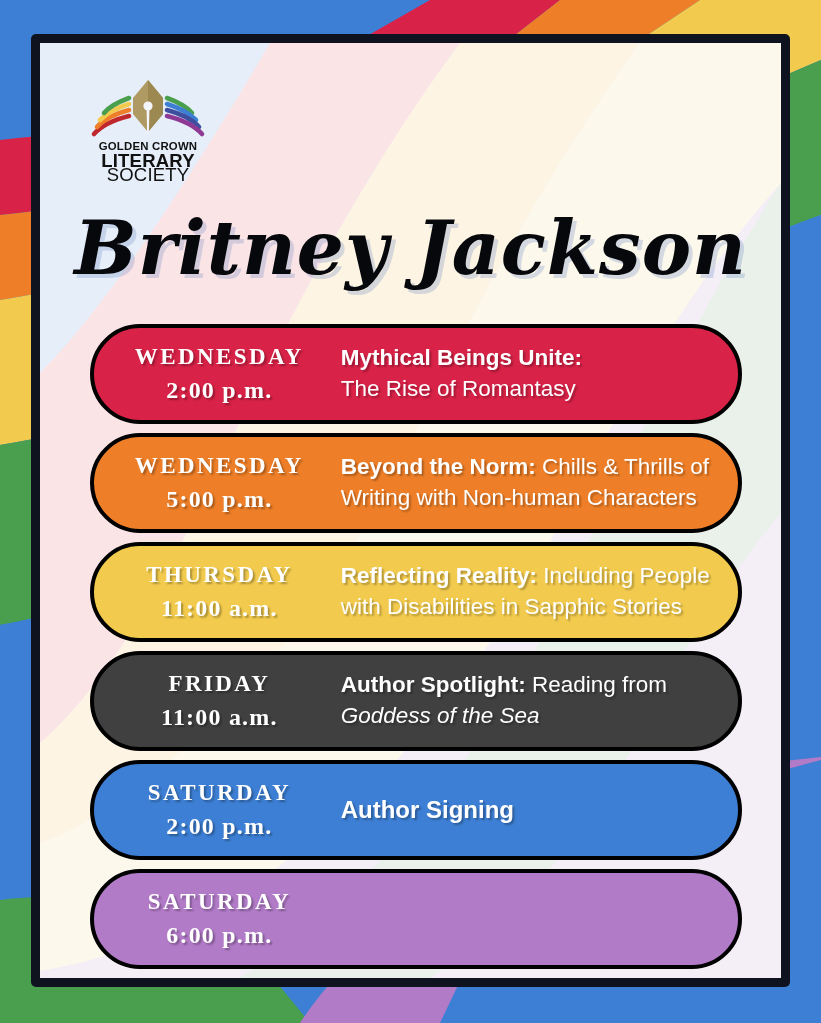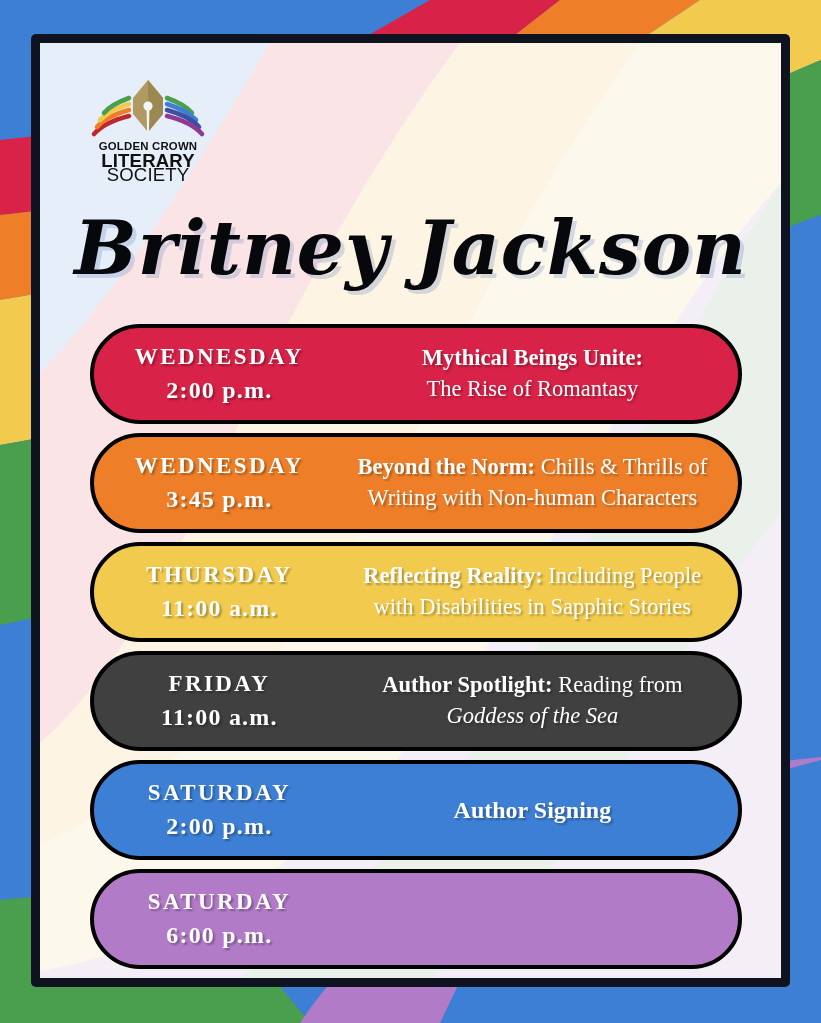--- a/index.html
+++ b/index.html
@@ -170,25 +170,25 @@
   .event-time {
     font-family: "Liberation Serif", serif;
     font-weight: bold;
     font-size: 24px;
     letter-spacing: 1.2px;
     line-height: 1.45;
     text-shadow: 2px 2px 2px rgba(0,0,0,0.30);
   }
   .event-title {
     flex: 1 1 auto;
-    text-align: center;
+    text-align: left;
     color: #FFFFFF;
     padding: 0 14px 0 2px;
     box-sizing: border-box;
-    font-family: Liberation Serif, serif;
+    font-family: Liberation Sans, sans-serif;
     font-size: 22.5px;
     line-height: 1.36;
     text-shadow: 2px 2px 2px rgba(0,0,0,0.28);
   }
   .event-title b { font-weight: bold; }
   .event-title i { font-style: italic; }
   .event-title.solo {
     font-weight: bold;
     font-size: 24px;
   }
@@ -275,21 +275,21 @@
             </div>
             <div class="event-title">
               <b>Mythical Beings Unite:</b><br>
               <span>The Rise of Romantasy</span>
             </div>
           </div>
 
           <div class="event-row" style="background:#EE7F28">
             <div class="event-when">
               <div class="event-day">WEDNESDAY</div>
-              <div class="event-time">3:45 p.m.</div>
+              <div class="event-time">5:00 p.m.</div>
             </div>
             <div class="event-title">
               <b>Beyond the Norm:</b>
               <span>Chills &amp; Thrills of Writing with Non-human Characters</span>
             </div>
           </div>
 
           <div class="event-row" style="background:#F2CB4E">
             <div class="event-when">
               <div class="event-day">THURSDAY</div>

